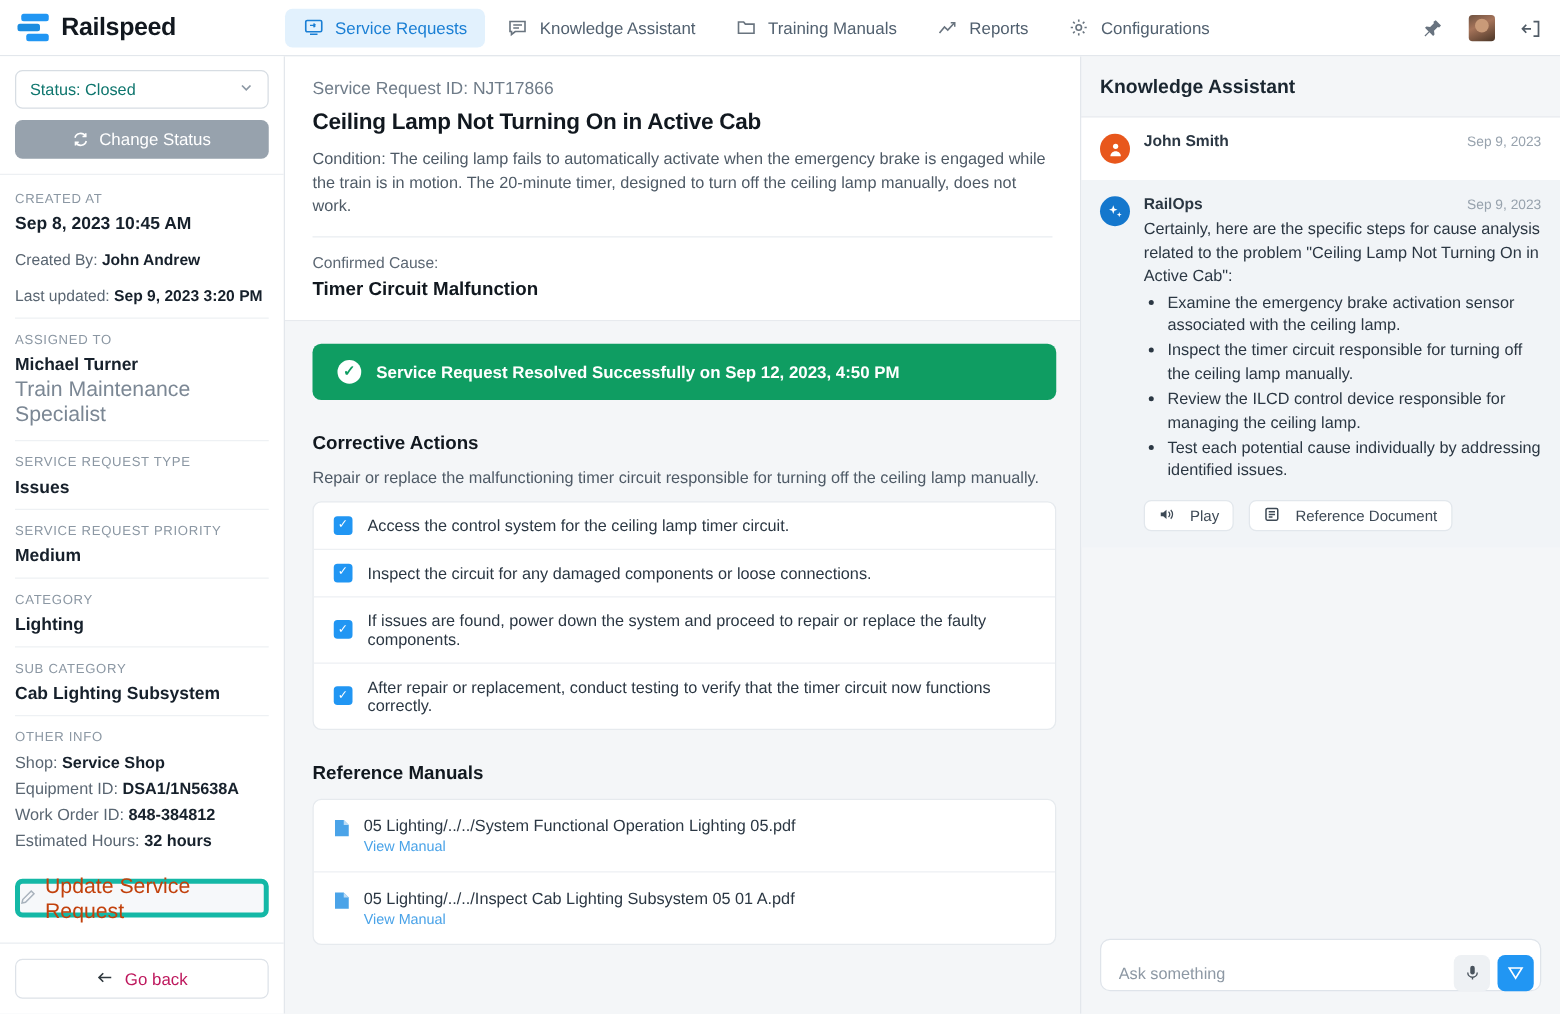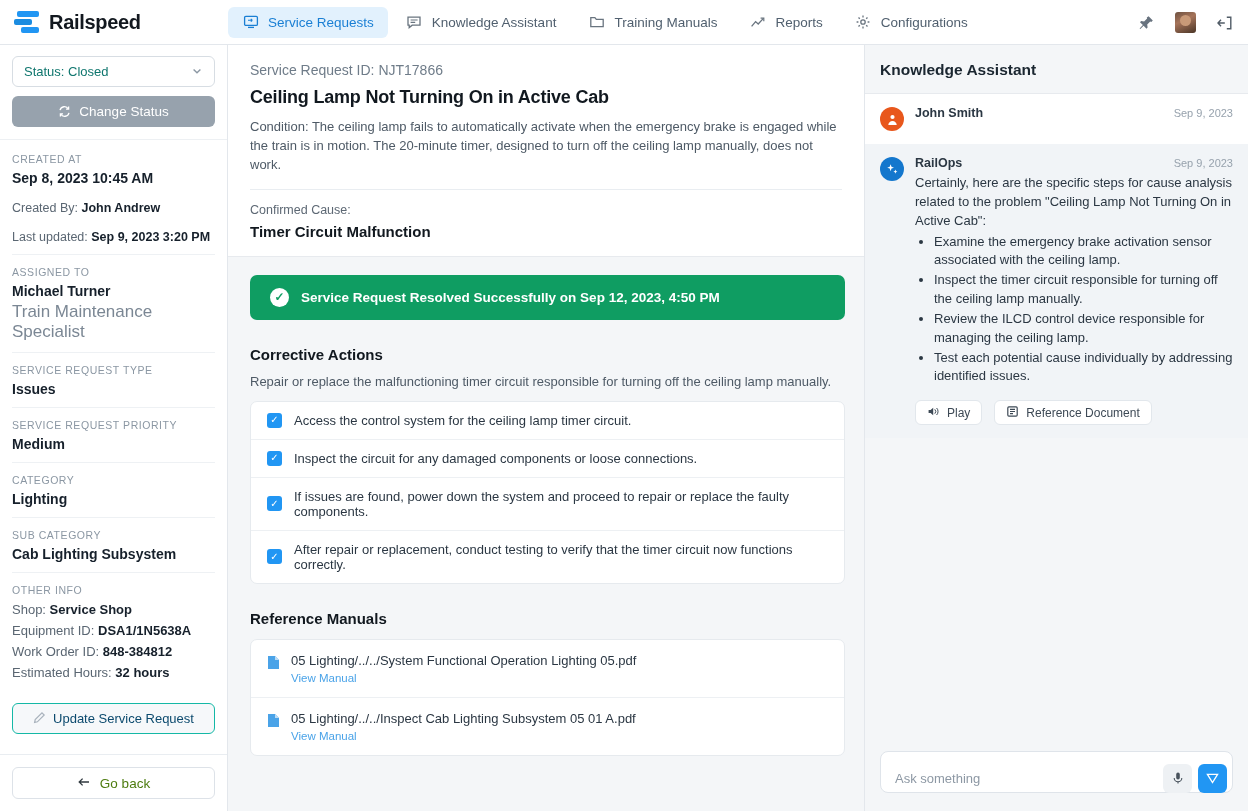--- a/index.html
+++ b/index.html
@@ -86,30 +86,30 @@
     margin-bottom: 5px;
   }
   .f-value { font-size: 14px; font-weight: bold; color: #16202b; }
   .f-sub { font-size: 17px; color: #7b8794; margin-top: 3px; }
   .f-line { font-size: 12.5px; color: #5a6672; margin-top: 15px; }
   .f-line b { color: #16202b; font-weight: bold; }
   .f-line.first { margin-top: 0; }
   .otherinfo .f-line { font-size: 13px; margin-top: 6px; }
 
   .update-btn {
-    margin-top: 13px; height: 31px; border: 1px solid #14b8a6; border-radius: 6px;
-    background: #f6f8fa; color: #0c4a6e; font-size: 13px;
+    margin-top: 13px; height: 31px; border: 4px solid #14b8a6; border-radius: 6px;
+    background: #f6f8fa; color: #c2410c; font-size: 17px;
     display: flex; align-items: center; justify-content: center; gap: 7px; cursor: pointer;
   }
 
   .sb-bottom { border-top: 1px solid #e9edf1; padding: 12px; }
   .goback-btn {
     height: 32px; border: 1px solid #dde2e8; border-radius: 6px; background: #fff;
     display: flex; align-items: center; justify-content: center; gap: 9px;
-    font-size: 13.5px; color: #4d7c0f; cursor: pointer;
+    font-size: 13.5px; color: #be185d; cursor: pointer;
   }
 
   
   .main { flex: 1; min-width: 0; background: #f4f6f8; display: flex; flex-direction: column; overflow: hidden; }
   .main-head { background: #fff; padding: 17px 22px 16px 22px; border-bottom: 1px solid #e7eaee; }
   .sr-id { font-size: 14px; color: #6f7c89; }
   .sr-title { font-size: 18px; font-weight: bold; color: #11181f; margin-top: 9px; letter-spacing: -0.2px; }
   .sr-cond { font-size: 13px; color: #4e5a66; line-height: 1.45; margin-top: 10px; max-width: 600px; }
   .hr { height: 1px; background: #e9edf1; margin: 14px 0 0 0; }
   .cc-label { font-size: 12.5px; color: #5d6874; margin-top: 13px; }
@@ -163,21 +163,21 @@
   .msg-main { flex: 1; min-width: 0; }
   .msg-top { display: flex; align-items: baseline; justify-content: space-between; }
   .msg-name { font-size: 12.5px; font-weight: bold; color: #2b3743; }
   .msg-date { font-size: 11px; color: #97a2ad; }
   .msg-text { font-size: 13px; color: #2b3743; line-height: 1.45; margin-top: 4px; }
   .msg-text ul { margin: 2px 0 0 0; padding-left: 19px; }
   .msg-text li { margin-top: 1px; }
   .msg-actions { display: flex; gap: 12px; margin-top: 14px; }
   .pill {
     background: #fff; border: 1px solid #e2e7ec; border-radius: 6px; height: 25px;
-    display: inline-flex; align-items: center; gap: 7px; padding: 11px 11px;
+    display: inline-flex; align-items: center; gap: 12px; padding: 11px 11px;
     font-size: 12px; color: #3d4955; cursor: pointer;
   }
   .ka-foot { padding: 0 15px 18px 15px; }
   .composer {
     background: #fff; border: 1px solid #dfe4ea; border-radius: 8px; height: 42px;
     display: flex; align-items: center; padding: 12px 5px 0 14px; gap: 6px;
   }
   .composer input {
     flex: 1; border: none; outline: none; font-size: 13px; color: #2b3743;
     font-family: "Liberation Sans", sans-serif; background: transparent;

